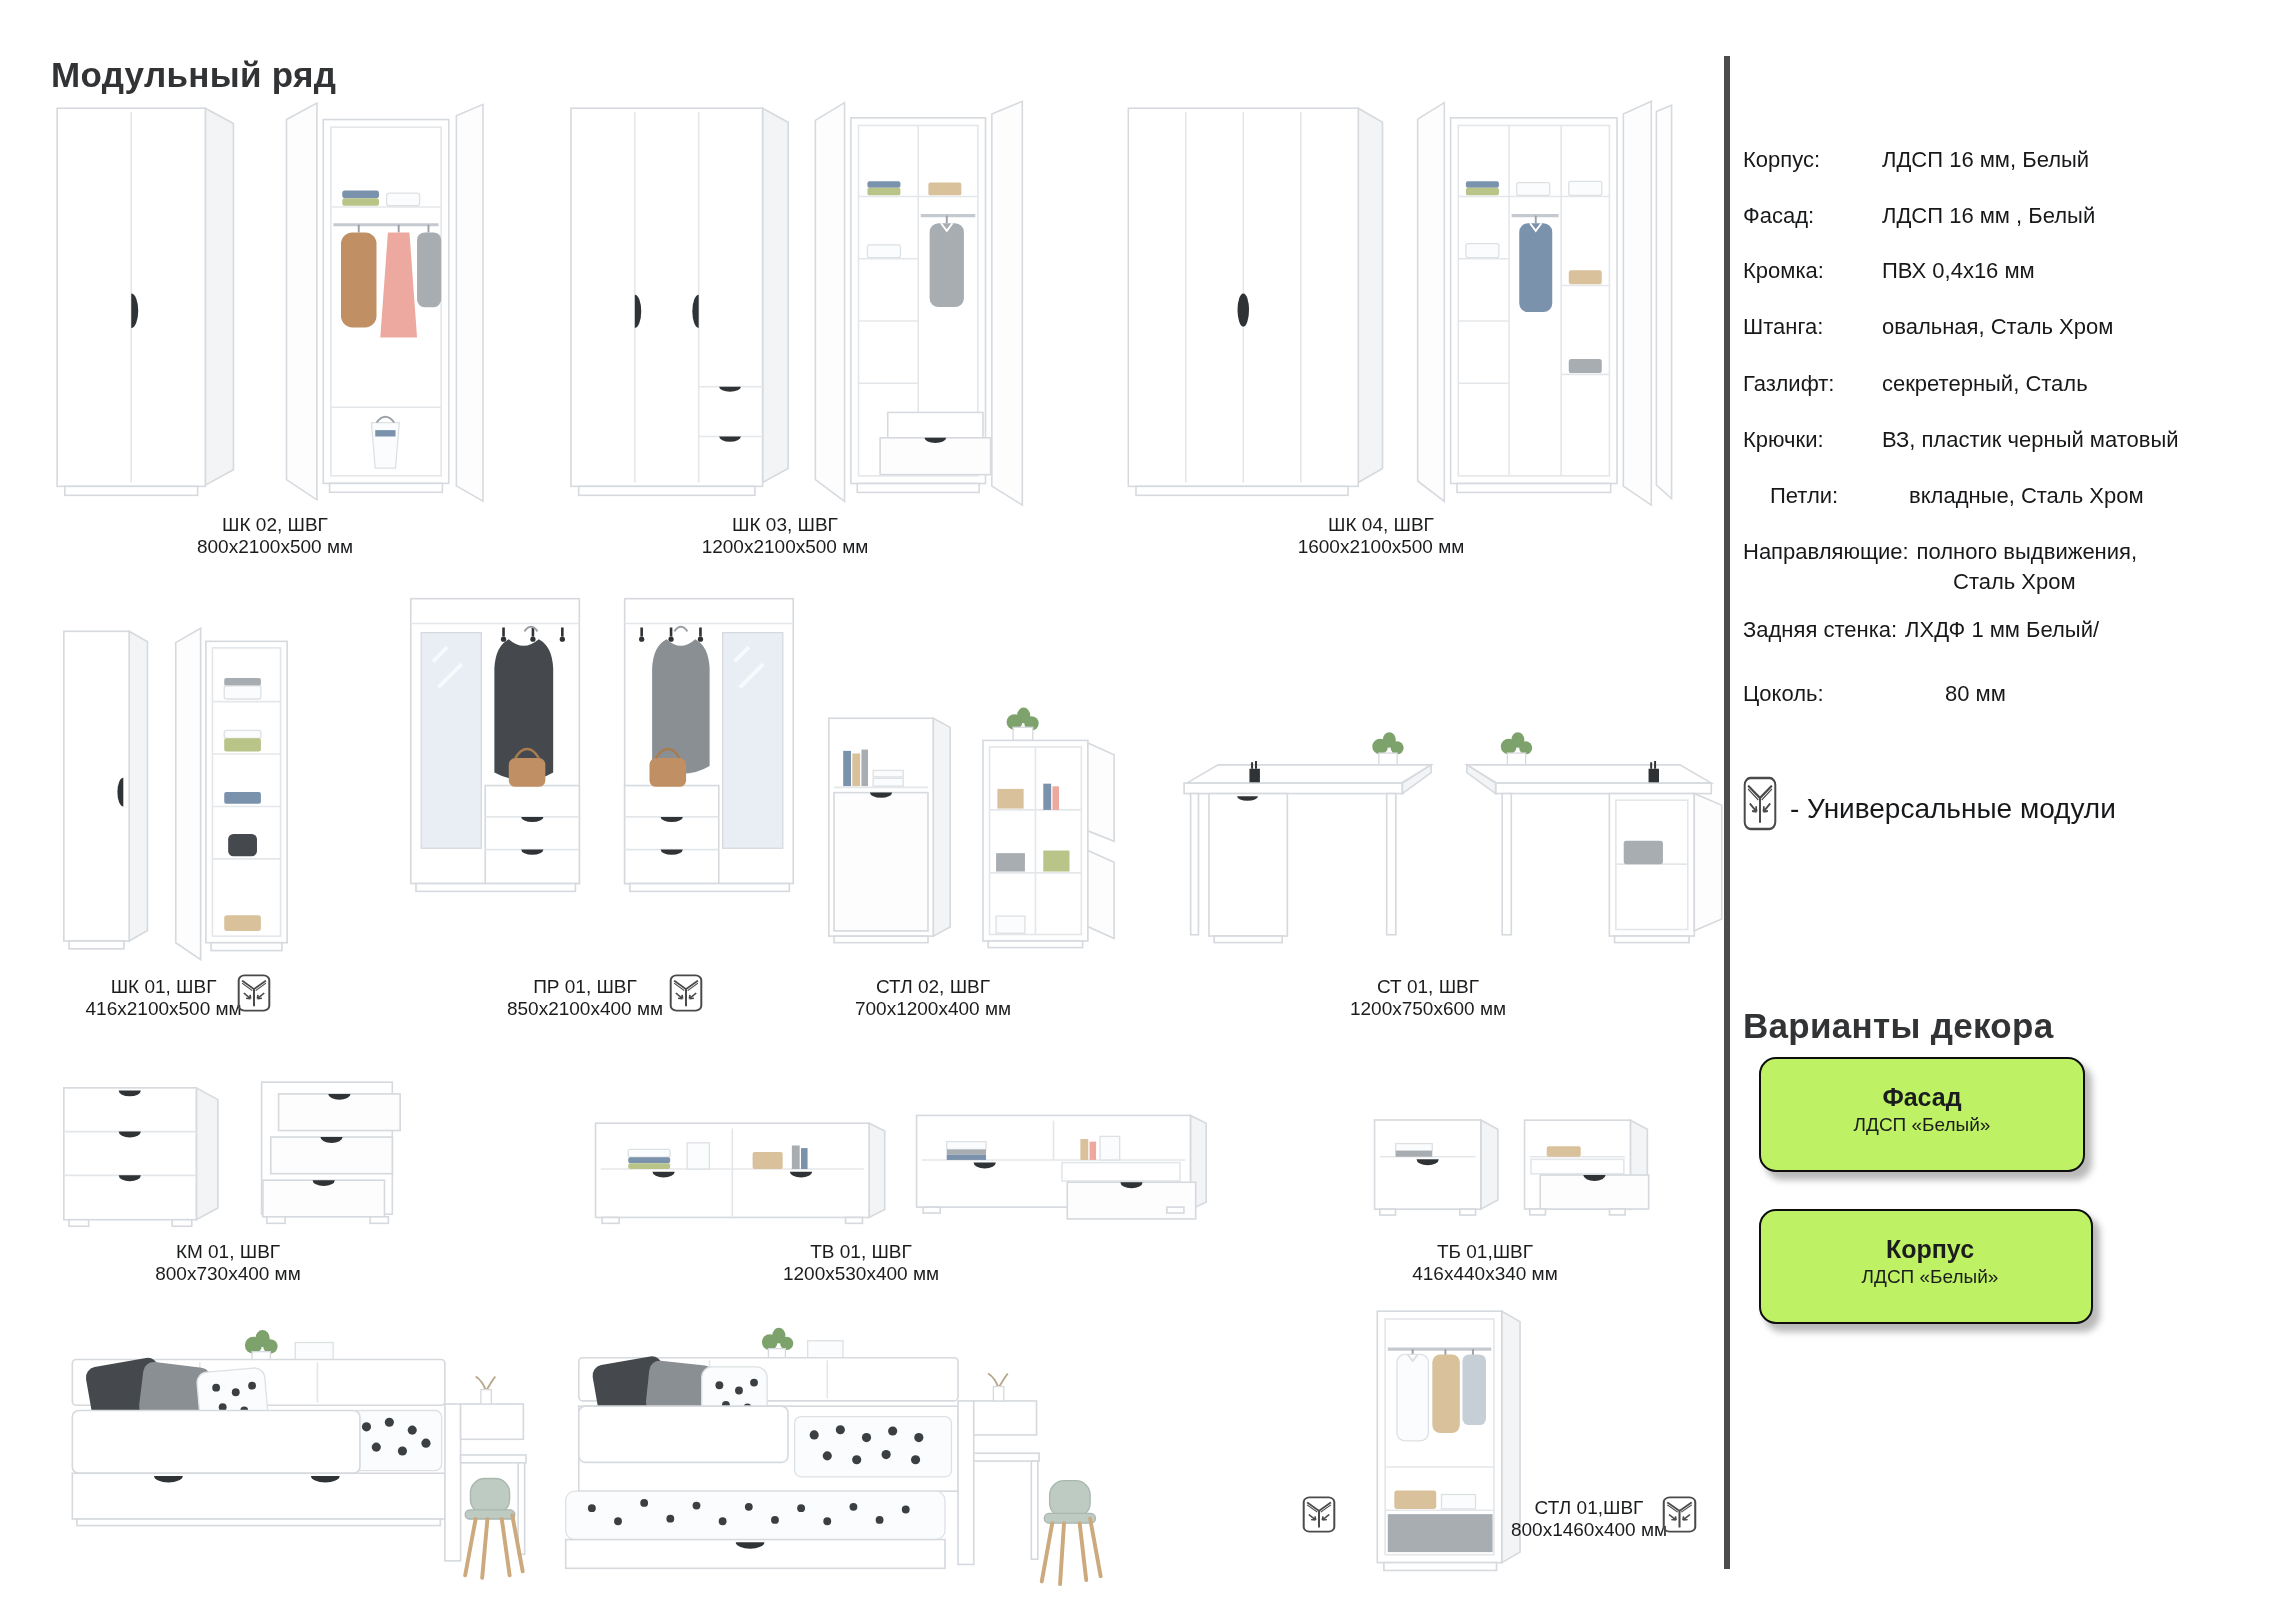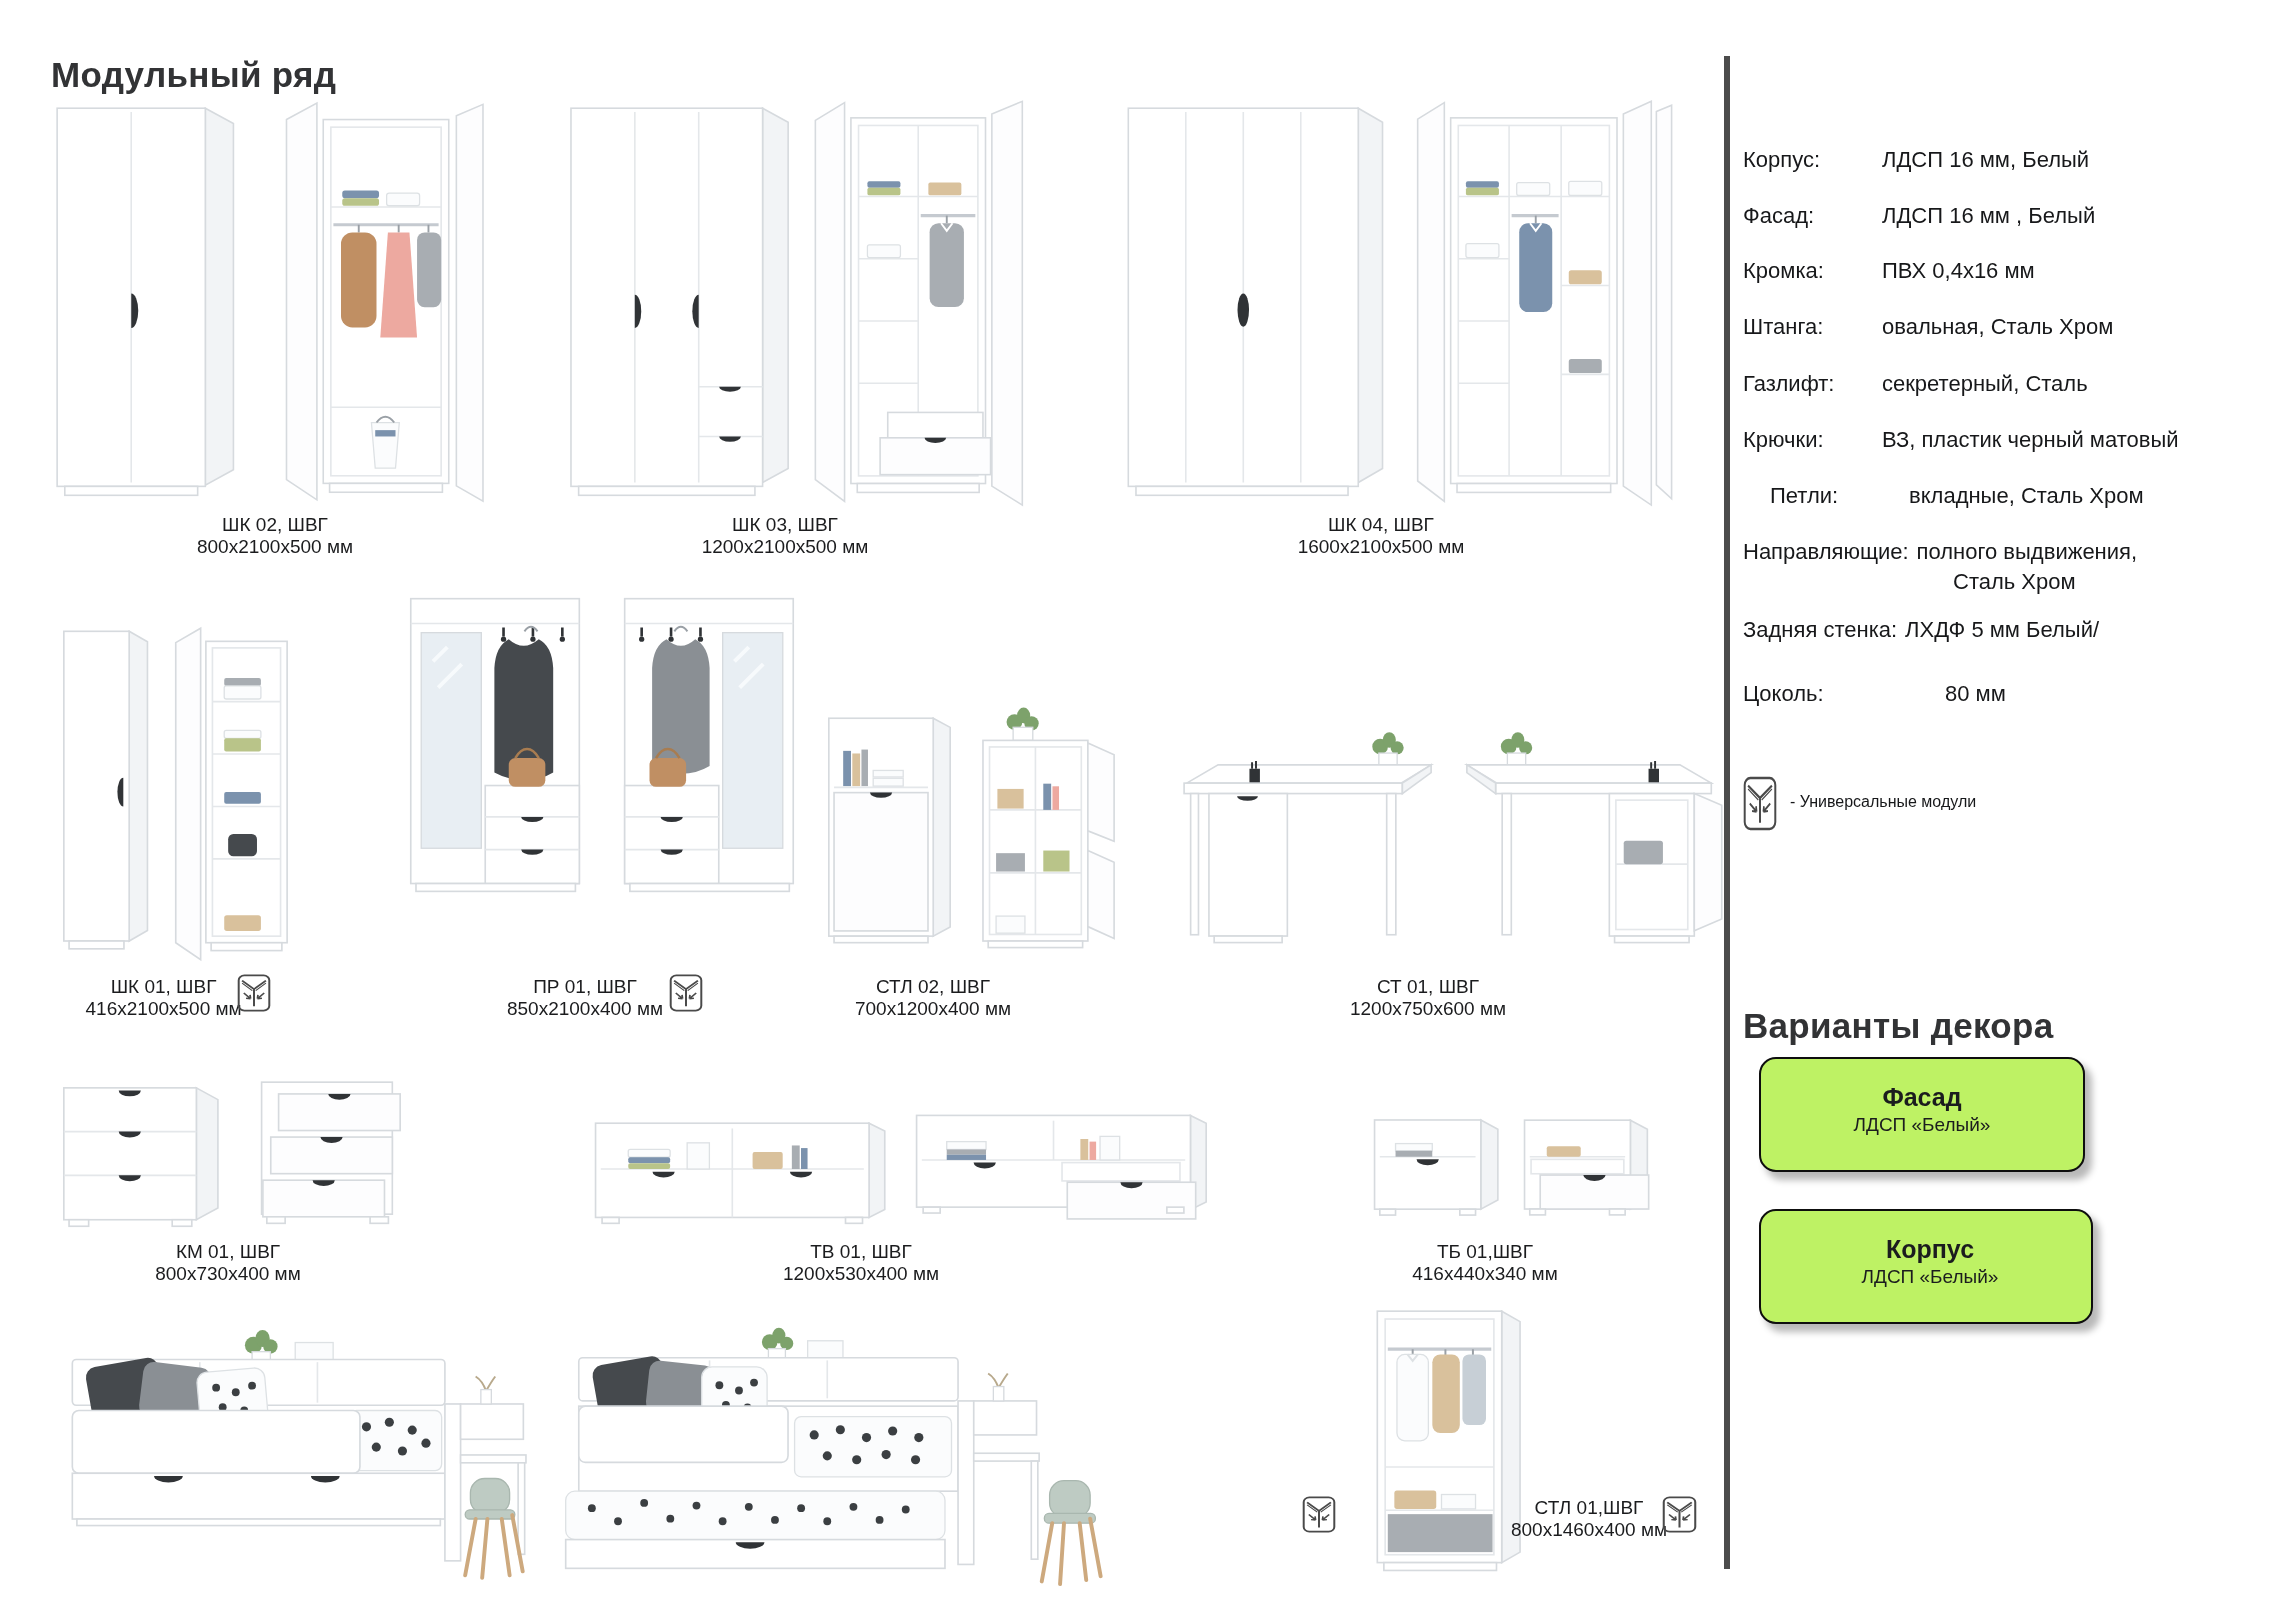--- a/index.html
+++ b/index.html
@@ -11,21 +11,21 @@
   .fig svg{width:100%;height:100%;display:block;}
   .lab{position:absolute;width:288px;text-align:center;font-size:19px;line-height:21.6px;color:#1b1c1e;white-space:nowrap;}
   .lab span{display:block;}
   .uni{position:absolute;}
   .uni svg{width:100%;height:100%;display:block;}
   .spec{position:absolute;left:1743px;width:550px;font-size:22px;color:#17181a;white-space:nowrap;}
   .spec .sl{display:inline-block;min-width:139px;}
   .spec.flow .sl{min-width:0;margin-right:7.9px;}
   .spec.pad .sv{padding-left:63px;}
   .spec-l2{position:absolute;left:1953px;top:569px;font-size:22px;color:#17181a;}
-  .legend-text{position:absolute;left:1790px;top:793px;font-size:16px;color:#17181a;white-space:nowrap;}
+  .legend-text{position:absolute;left:1790px;top:793px;font-size:28px;color:#17181a;white-space:nowrap;}
   .card{position:absolute;left:1759px;width:322px;height:111px;background:#bef264;border:2px solid #0e0e0e;
         border-radius:17px;box-shadow:6.5px 7.9px 7.9px rgba(0,0,0,.28);text-align:center;}
   .card .ct{font-size:25px;font-weight:700;margin-top:23.6px;color:#1b1c1e;}
   .card .cs{font-size:19px;margin-top:2.6px;color:#1b1c1e;}
   
   svg .fw{fill:#ffffff;stroke:#d6dade;stroke-width:2.5;}
   svg .fs{fill:#f2f4f6;stroke:#d6dade;stroke-width:2.5;}
   svg .fd{fill:#fdfdfe;stroke:#d6dade;stroke-width:2.5;}
   svg .fl{fill:none;stroke:#e4e7ea;stroke-width:2.5;}
   svg .rod{fill:none;stroke:#c5cad0;stroke-width:5;}
@@ -622,21 +622,21 @@
     <span class="sl">Крючки:</span><span class="sv">ВЗ, пластик черный матовый</span>
   </div>
   <div class="spec" style="top:483px;margin-left:27px;">
     <span class="sl">Петли:</span><span class="sv">вкладные, Сталь Хром</span>
   </div>
   <div class="spec flow" style="top:539px;">
     <span class="sl">Направляющие:</span><span class="sv">полного выдвижения,</span>
   </div>
   <div class="spec-l2">Сталь Хром</div>
   <div class="spec flow" style="top:617px;">
-    <span class="sl">Задняя стенка:</span><span class="sv">ЛХДФ 5 мм Белый/</span>
+    <span class="sl">Задняя стенка:</span><span class="sv">ЛХДФ 1 мм Белый/</span>
   </div>
   <div class="spec pad" style="top:681px;">
     <span class="sl">Цоколь:</span><span class="sv">80 мм</span>
   </div>
 
   <div class="uni" style="left:1743px;top:776px;width:34px;height:55px;">
     <svg viewBox="0 0 60 80" preserveAspectRatio="none">
         <use href="#uni-icon"></use>
       </svg>
   </div>

